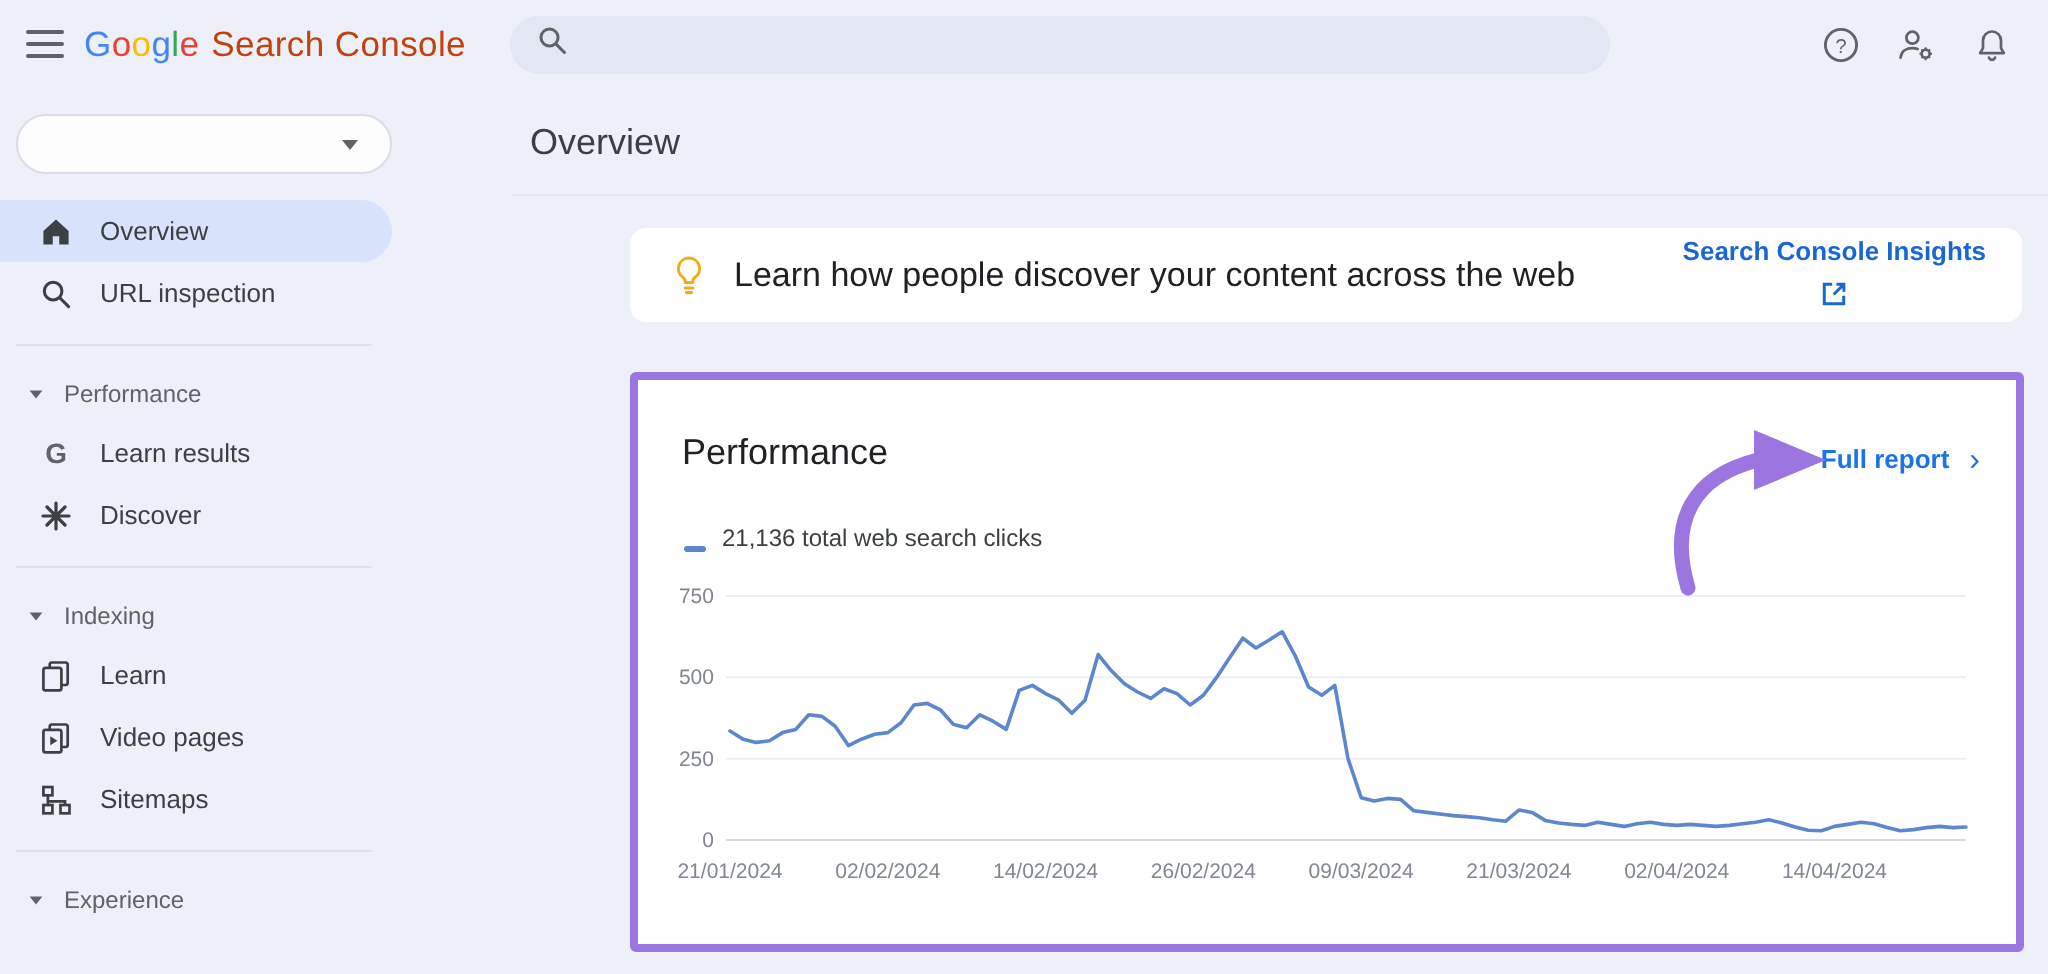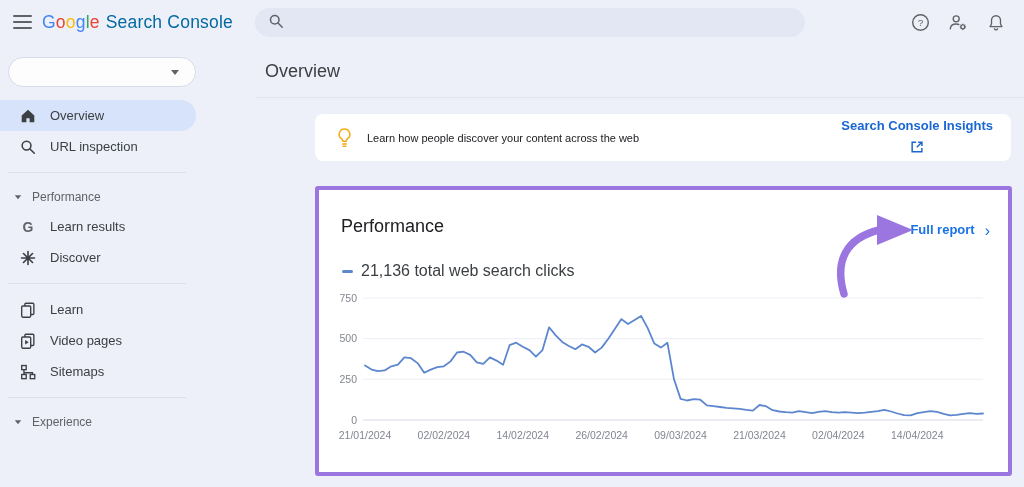--- a/index.html
+++ b/index.html
@@ -6,49 +6,49 @@
   html,body { font-family:"Liberation Sans", sans-serif; }
   #app {
     position:relative; width:1024px; height:487px;
     background:#edf0f9; overflow:hidden; color:#3c4043;
   }
   
   .topbar { position:absolute; top:0; left:0; width:1024px; height:45px; }
   .hamburger { position:absolute; left:13px; top:15px; width:19px; height:14px; cursor:pointer; }
   .hamburger span { display:block; height:2px; background:#5f6368; border-radius:1px; margin-bottom:4px; }
   .logo { position:absolute; left:42px; top:0; height:45px; display:flex; align-items:center; font-size:17.5px; letter-spacing:.2px; }
-  .logo .suffix { color:#0369a1; margin-left:6px; }
+  .logo .suffix { color:#c2410c; margin-left:6px; }
   .searchpill { position:absolute; left:255px; top:8px; width:550px; height:29px; background:#e2e7f3; border-radius:15px; display:flex; align-items:center; padding-left:13px; }
   .tb-icons { position:absolute; right:18px; top:0; height:45px; display:flex; align-items:center; gap:18px; }
   .tb-icon { width:20px; height:20px; display:flex; align-items:center; justify-content:center; cursor:pointer; }
   
   .sidebar { position:absolute; top:45px; left:0; width:256px; height:442px; }
   .prop-select { position:absolute; left:8px; top:12px; width:188px; height:30px; background:#fdfdfe; border:1px solid #d9dce6; border-radius:16px; cursor:pointer; }
   .prop-caret { position:absolute; right:16px; top:12px; width:0; height:0; border-left:4.5px solid transparent; border-right:4.5px solid transparent; border-top:5px solid #5f6368; }
   .nav { position:absolute; top:55px; left:0; width:256px; }
   .nav-item { height:31px; display:flex; align-items:center; padding-left:19px; cursor:pointer; font-size:13px; color:#3c4043; }
   .nav-item.selected { background:#d6e3fb; border-radius:0 16px 16px 0; width:196px; }
   .nav-item .ic { width:18px; height:18px; margin-right:13px; flex:0 0 18px; display:flex; align-items:center; justify-content:center; }
   .nav-divider { height:1px; background:#dde0ea; margin:10px 70px 10px 8px; }
   .nav-section { height:28px; display:flex; align-items:center; padding-left:13px; cursor:pointer; font-size:12px; color:#5f6368; }
   .nav-section .ic { width:10px; height:10px; margin-right:9px; display:flex; align-items:center; }
   
   .main { position:absolute; left:256px; top:45px; width:768px; height:442px; }
   .page-title { position:absolute; left:9px; top:16px; font-size:18px; color:#3c4043; }
   .title-divider { position:absolute; left:0; top:52px; width:768px; height:1px; background:#e2e5f0; }
   .banner { position:absolute; left:59px; top:69px; width:696px; height:47px; background:#fff; border-radius:8px; display:flex; align-items:center; }
-  .banner-text { font-size:11px; color:#202124; margin-left:14px; }
+  .banner-text { font-size:17px; color:#202124; margin-left:14px; }
   .banner-link { position:absolute; right:18px; display:flex; align-items:center; gap:7px; color:#1967d2; font-size:13px; font-weight:bold; cursor:pointer;flex-direction:column; }
   .bulb { margin-left:21px; display:flex; }
   
   .perf-wrap { position:absolute; left:59px; top:141px; width:697px; height:290px; background:#fff; border:4px solid #9b76e0; border-radius:3px; }
   .perf-title { position:absolute; left:22px; top:26px; font-size:18px; color:#202124; }
   .full-report { position:absolute; right:18px; top:32px; display:flex; align-items:flex-end; gap:10px; color:#1a73e8; font-size:13px; font-weight:bold; cursor:pointer; }
   .full-report .chev { font-size:16px; font-weight:normal; line-height:12px; }
-  .legend { position:absolute; left:23px; top:72px; display:flex; align-items:center; gap:8px; font-size:16px; color:#3c4043; }
+  .legend { position:absolute; left:23px; top:72px; display:flex; align-items:flex-end; gap:8px; font-size:12px; color:#3c4043; }
   .legend-dash { width:11px; height:3px; border-radius:2px; }
   .chart-box { position:absolute; left:8px; top:96px; }
   .arrow-overlay { position:absolute; left:506px; top:14px; pointer-events:none; }
 </style>
 </head>
 <body>
 
 <div id="app">
 
   <div class="topbar">
@@ -135,20 +135,28 @@
         </div>
         <div class="nav-item">
           <span class="ic">
             <svg width="18" height="18" viewBox="0 0 20 20" stroke="#3c4043" stroke-width="1.8" stroke-linecap="round">
               <path d="M10 2.8v14.4M2.8 10h14.4M5 5l10 10M15 5 5 15"></path>
             </svg>
           </span>
           <span>Discover</span>
         </div>
         <div class="nav-divider"></div>
+        <div class="nav-section">
+          <span class="ic">
+            <svg width="10" height="10" viewBox="0 0 10 10">
+              <path d="M1.8 3.2h6.4L5 7.2z" fill="#5f6368"></path>
+            </svg>
+          </span>
+          <span>Indexing</span>
+        </div>
         <div class="nav-item">
           <span class="ic">
             <svg width="18" height="18" viewBox="0 0 20 20" fill="none" stroke="#3c4043" stroke-width="1.5">
               <rect x="6.5" y="2.5" width="10" height="12.5" rx="1.2"></rect>
               <rect x="3" y="5.5" width="10" height="12.5" rx="1.2" fill="#edf0f9"></rect>
             </svg>
           </span>
           <span>Learn</span>
         </div>
         <div class="nav-item">

